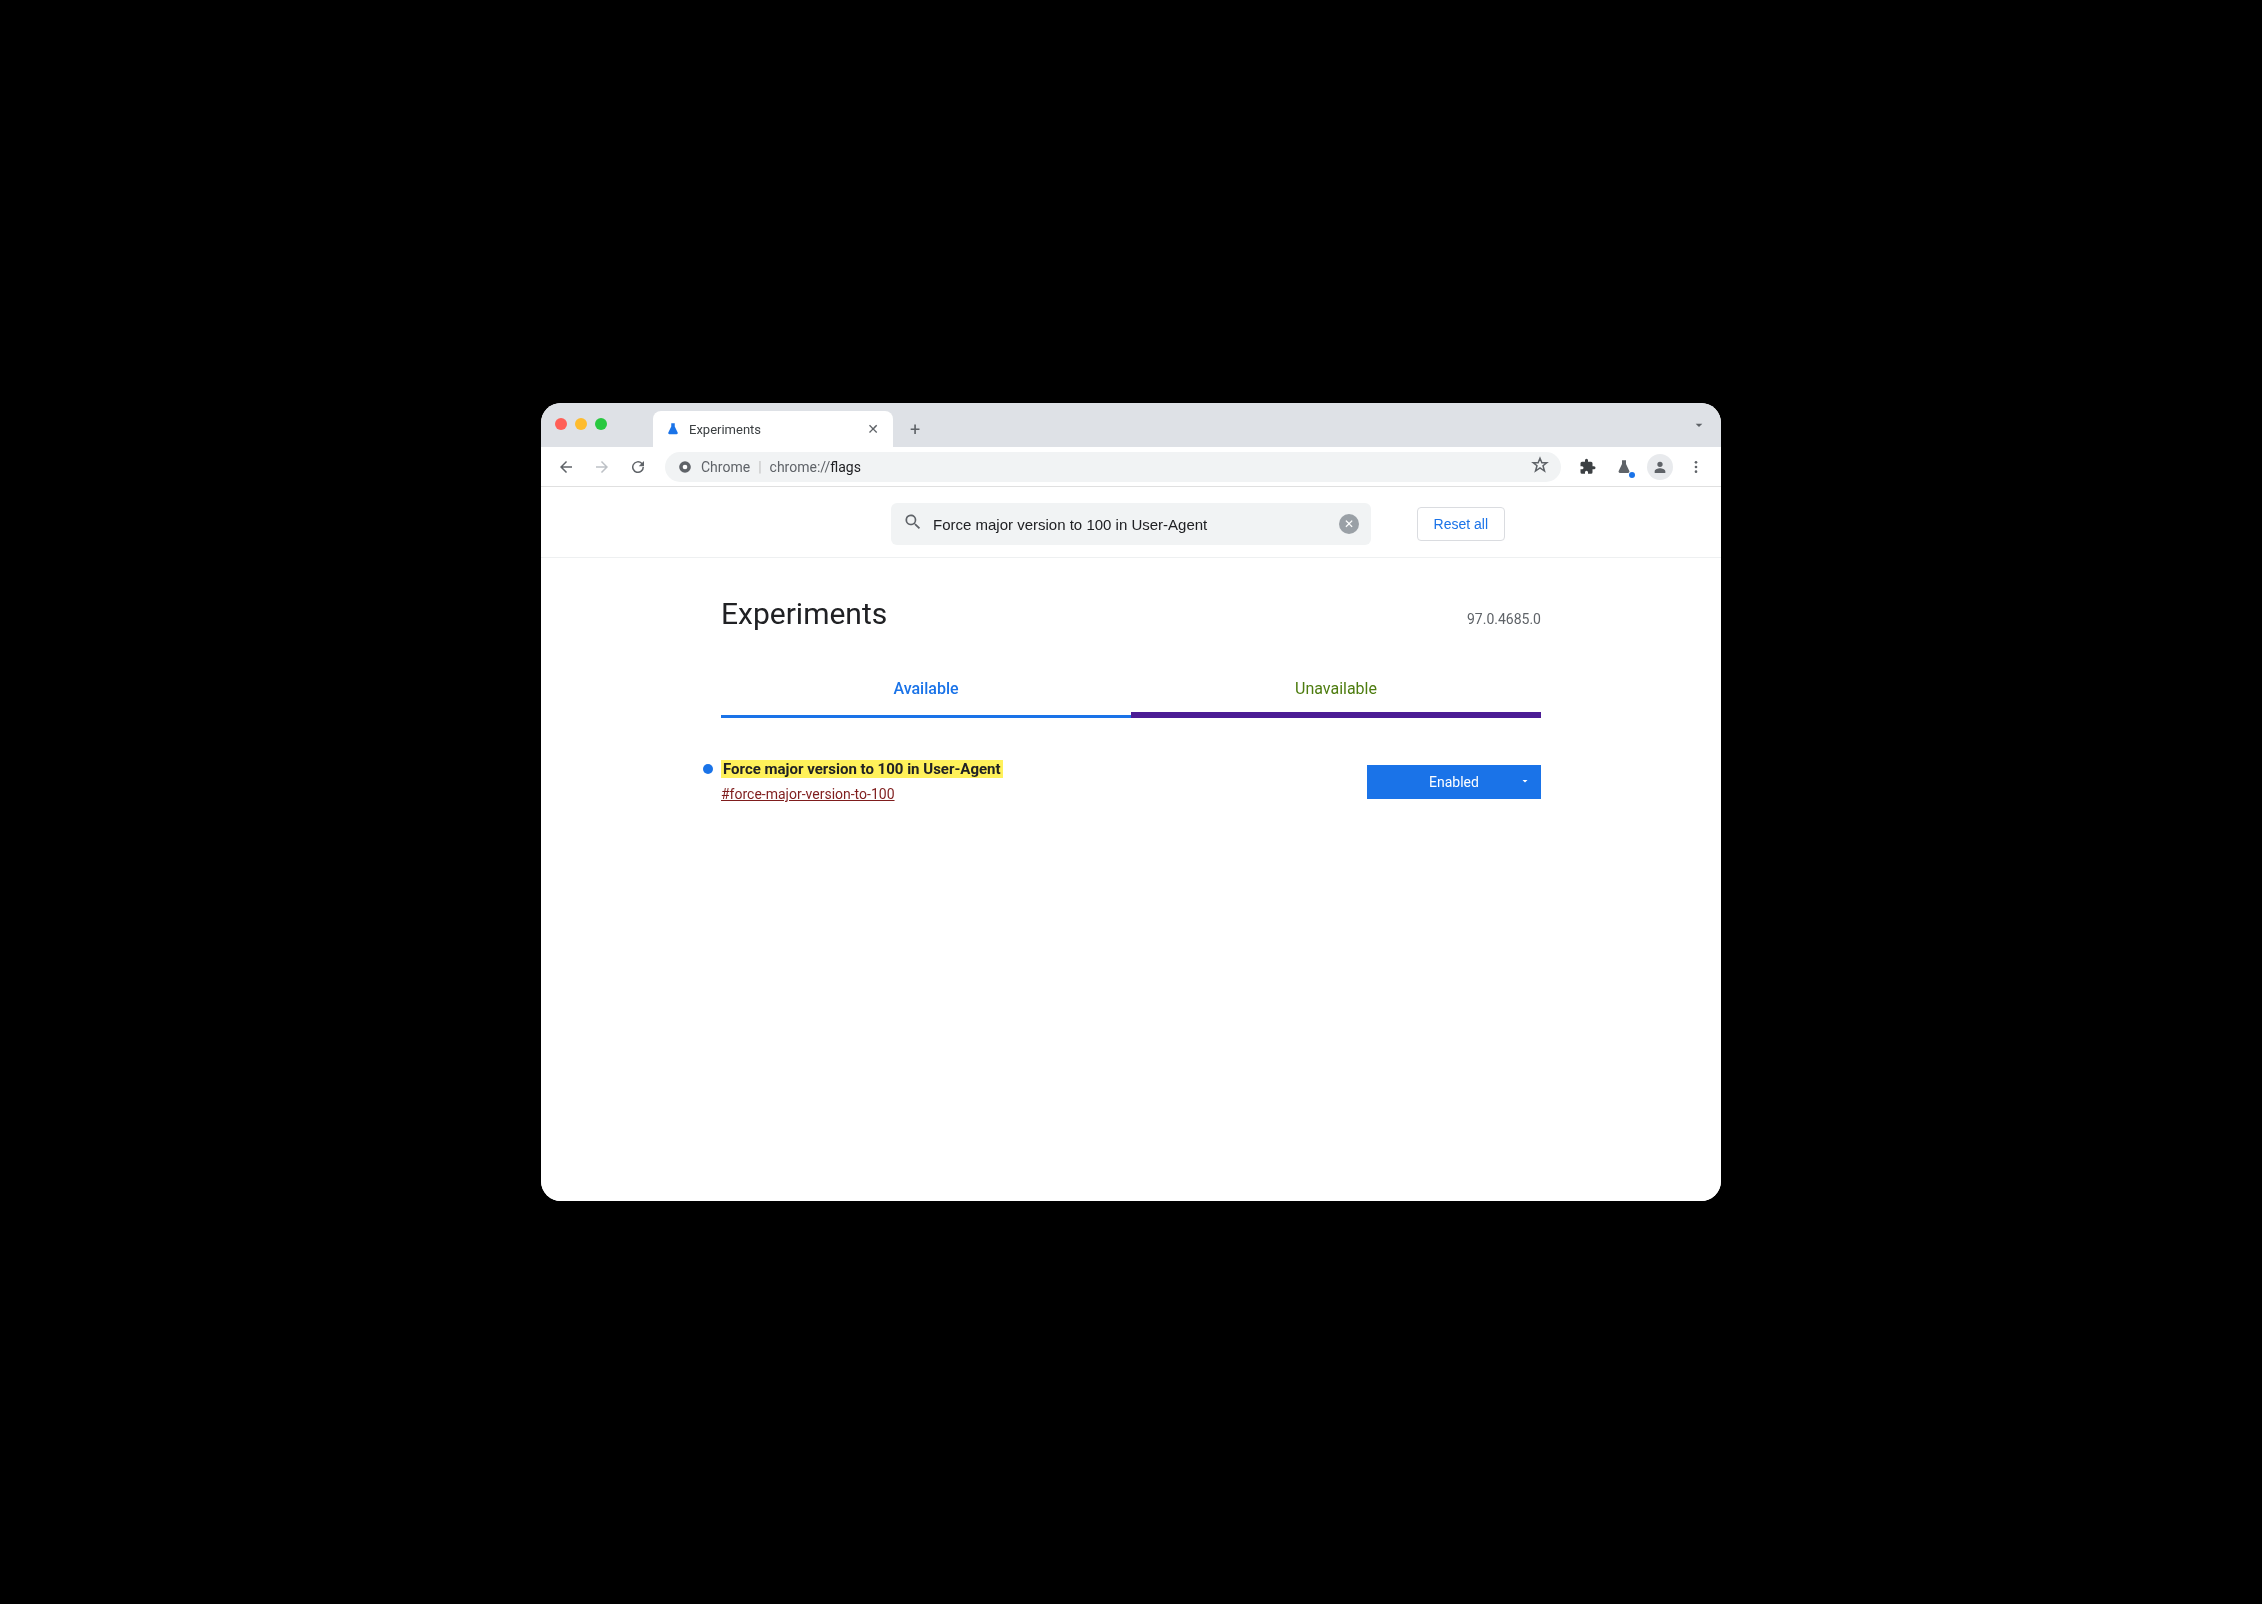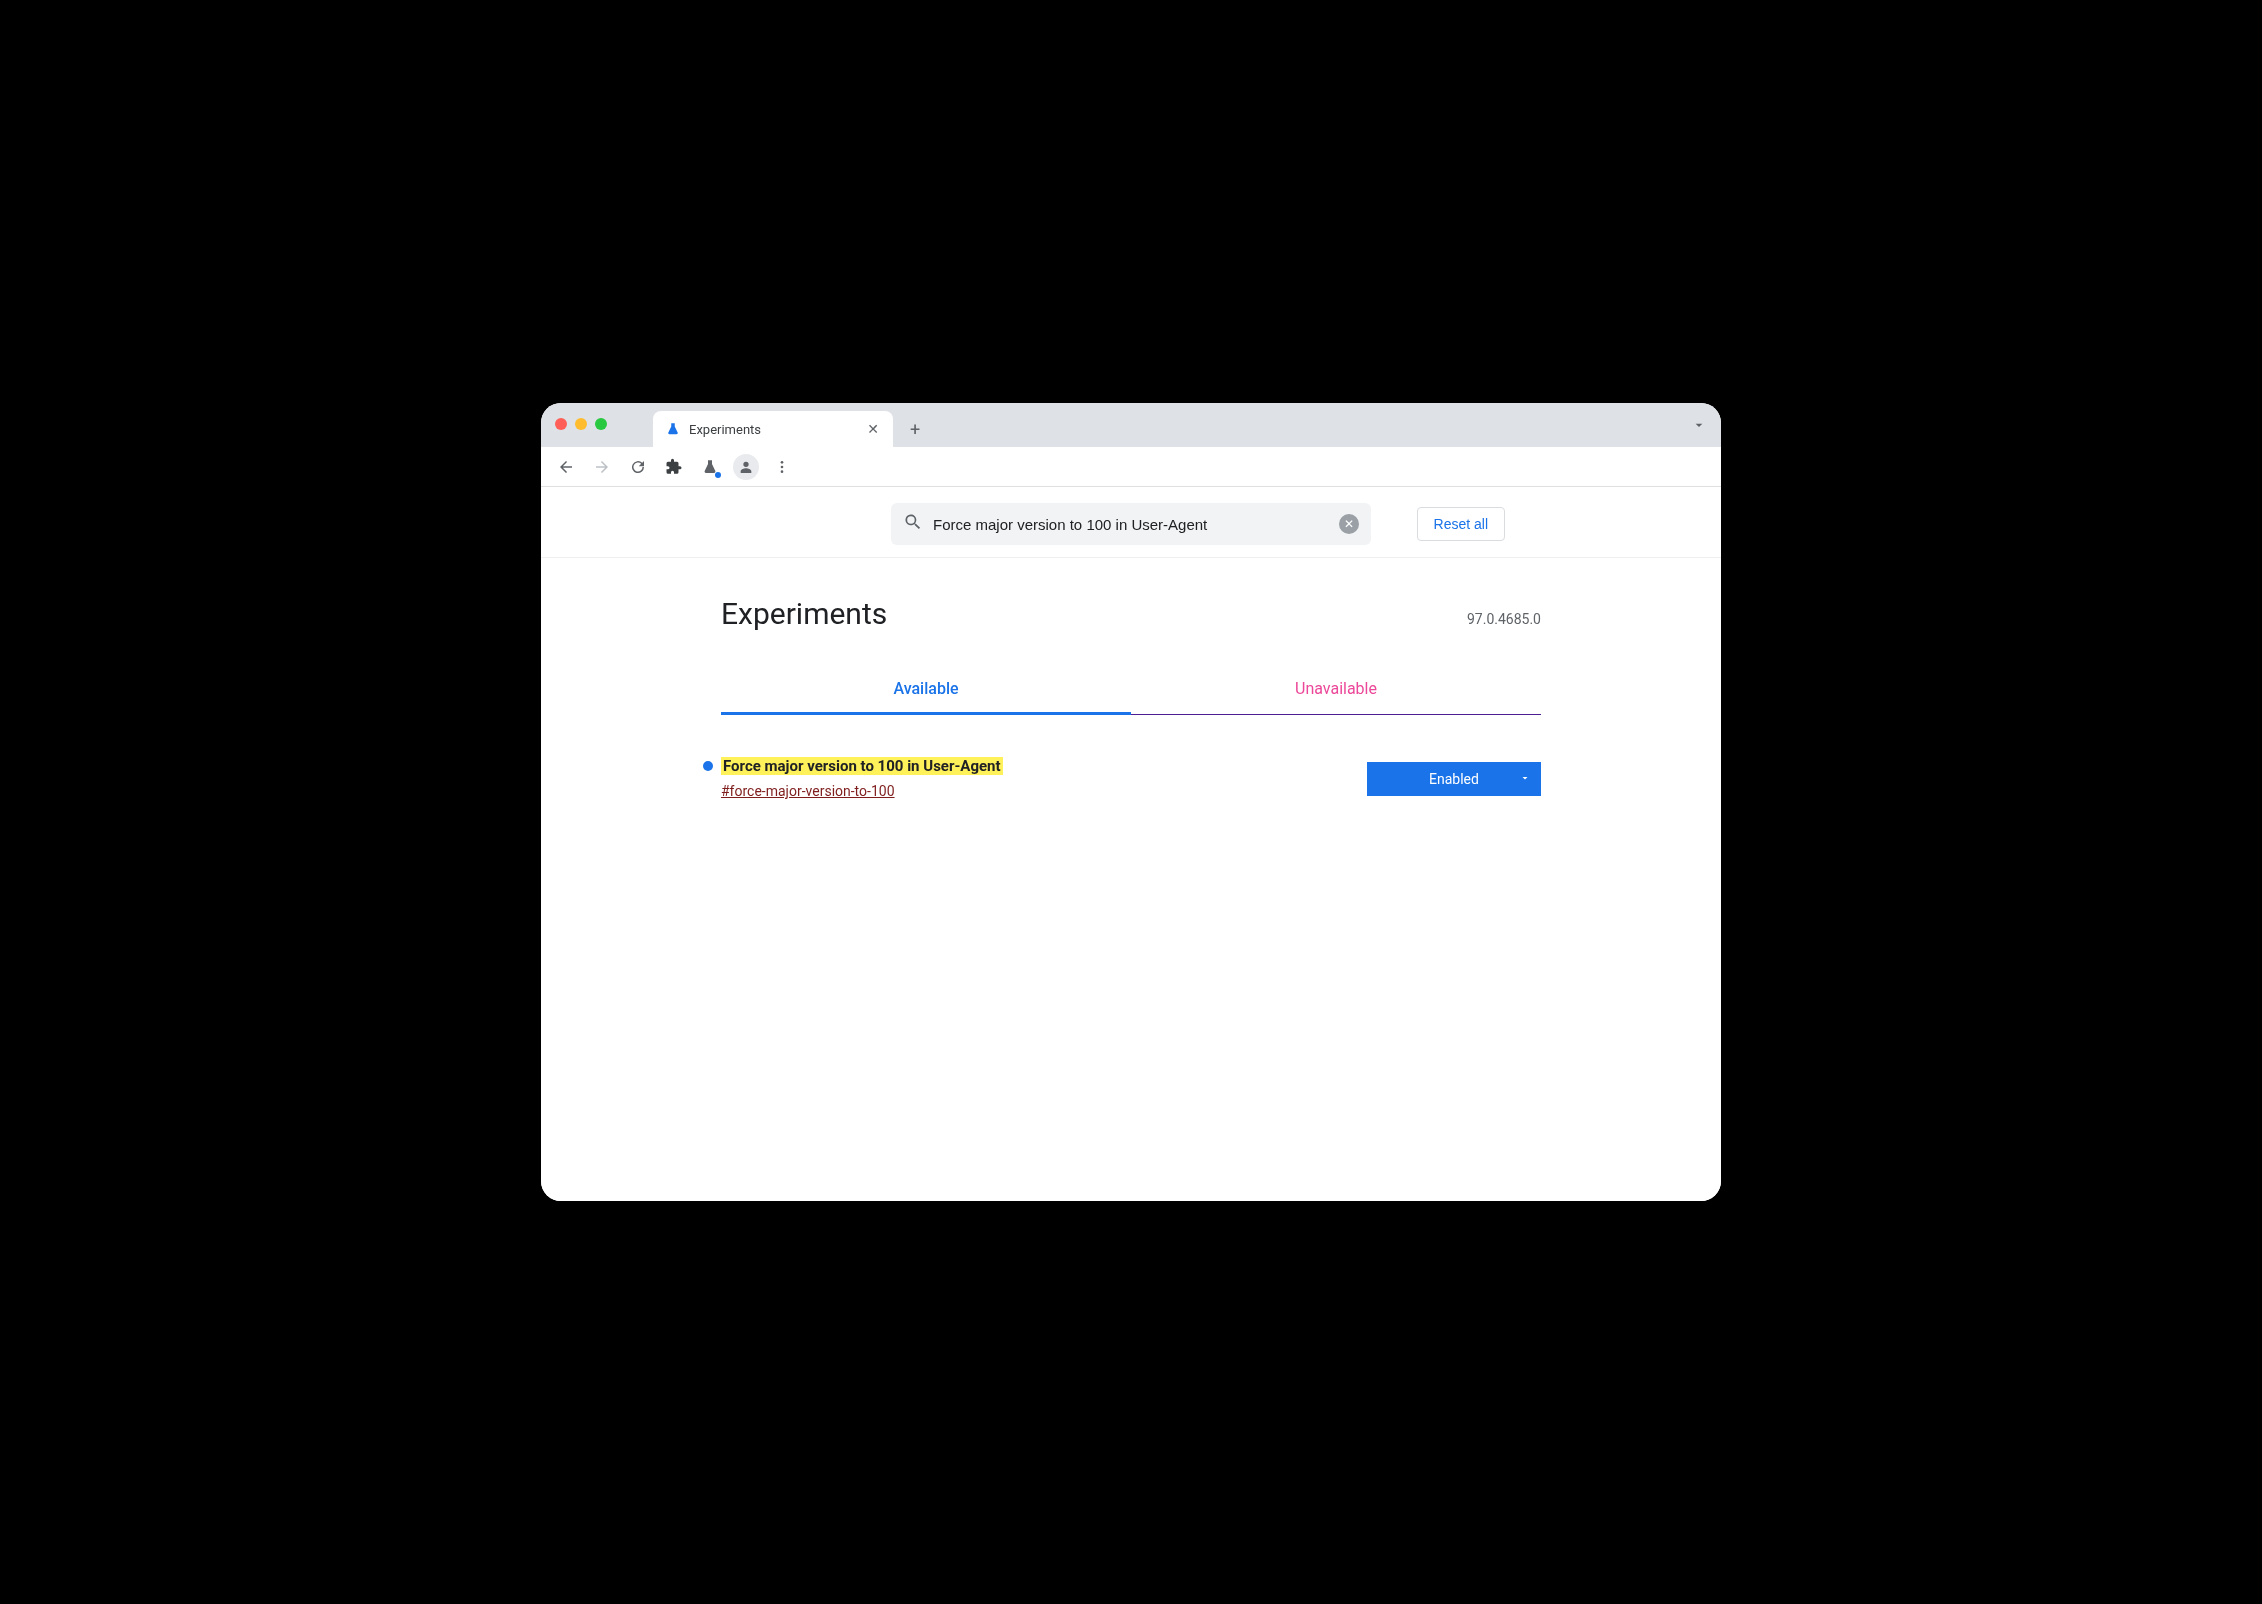--- a/index.html
+++ b/index.html
@@ -205,22 +205,22 @@
     }
     .tabs {
       display: flex;
       margin-top: 24px;
     }
     .tab-item {
       flex: 1;
       text-align: center;
       padding: 14px 0;
       font-size: 16px;
-      color: #ec4899;
-      border-bottom: 1px solid #4c1d95;
+      color: #4d7c0f;
+      border-bottom: 6px solid #4c1d95;
       cursor: pointer;
     }
     .tab-item.active {
       color: #1a73e8;
       border-bottom: 3px solid #1a73e8;
       font-weight: 500;
     }
     .flag-row {
       display: flex;
       gap: 24px;
@@ -315,20 +315,36 @@
     </div>
     <div class="nav-btn disabled">
       <svg width="18" height="18" viewBox="0 0 24 24">
           <path fill="#bdc1c6" d="M4 13h12.2l-5.6 5.6L12 20l8-8-8-8-1.4 1.4L16.2 11H4z"></path>
         </svg>
     </div>
     <div class="nav-btn">
       <svg width="18" height="18" viewBox="0 0 24 24">
           <path fill="#5f6368" d="M17.6 6.4A8 8 0 1 0 20 12h-2a6 6 0 1 1-1.8-4.2L13 11h7V4l-2.4 2.4z"></path>
         </svg>
+    </div>
+    <div class="addressbar">
+      <span class="chrome-icon">
+        <svg width="14" height="14" viewBox="0 0 24 24">
+            <circle cx="12" cy="12" r="10" fill="#5f6368"></circle>
+            <circle cx="12" cy="12" r="4" fill="#fff"></circle>
+          </svg>
+      </span>
+      <span>Chrome</span>
+      <span class="sep">|</span>
+      <span><span>chrome://</span><span class="url-dark">flags</span></span>
+      <span class="star-btn">
+        <svg width="18" height="18" viewBox="0 0 24 24">
+            <path fill="none" stroke="#5f6368" stroke-width="2" d="M12 3l2.5 6H21l-5 4 2 7-6-4-6 4 2-7-5-4h6.5z"></path>
+          </svg>
+      </span>
     </div>
     <div class="toolbar-icon">
       <svg width="18" height="18" viewBox="0 0 24 24">
           <path fill="#3c4043" d="M20 11h-2V7a2 2 0 0 0-2-2h-4V3a2 2 0 1 0-4 0v2H4a2 2 0 0 0-2 2v4h2a2 2 0 1 1 0 4H2v4a2 2 0 0 0 2 2h4v-2a2 2 0 1 1 4 0v2h4a2 2 0 0 0 2-2v-4h2a2 2 0 1 0 0-4z"></path>
         </svg>
     </div>
     <div class="toolbar-icon">
       <svg width="16" height="16" viewBox="0 0 24 24">
           <path fill="#5f6368" d="M9 2v5.5L4 18c-.6 1.3.4 3 1.9 3h12.2c1.5 0 2.5-1.7 1.9-3L15 7.5V2H9z"></path>
         </svg>

